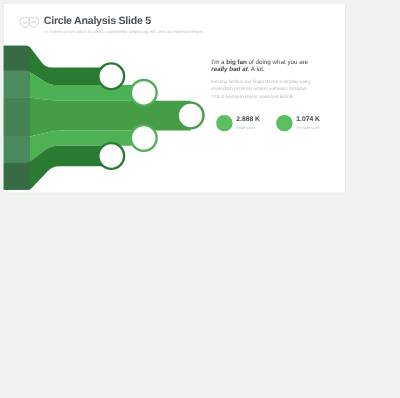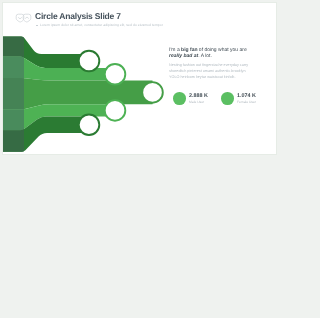--- a/index.html
+++ b/index.html
@@ -62,21 +62,21 @@
         </g>
     </svg>
     <svg class="logo" width="17" height="10" viewBox="0 0 17 10">
       <g fill="none" stroke="#d4d9dd" stroke-width="0.85">
         <path d="M3.3 1.2h3.4a2.1 2.1 0 0 1 2.1 2.1v2.1c0 1.5-1.2 2.4-2.3 3.1-0.9 0.6-1.6 0.6-2.5 0C2.9 7.8 1.2 6.9 1.2 5.4V3.3a2.1 2.1 0 0 1 2.1-2.1z"></path>
         <path d="M3.2 4.3l1.8 1.6 1.8-1.6"></path>
         <path d="M10.3 1.2h3.4a2.1 2.1 0 0 1 2.1 2.1v2.1c0 1.5-1.7 2.4-2.8 3.1-0.9 0.6-1.6 0.6-2.5 0-1.1-0.7-2.3-1.6-2.3-3.1V3.3a2.1 2.1 0 0 1 2.1-2.1z"></path>
         <path d="M10.2 5.6l1.8-1.6 1.8 1.6"></path>
       </g>
     </svg>
-    <div class="title">Circle Analysis Slide 7</div>
+    <div class="title">Circle Analysis Slide 5</div>
     <div class="subrow">
       <span class="subdash"></span>
       <span class="sub">Lorem ipsum dolor sit amet, consectetur adipiscing elit, sed do eiusmod tempor</span>
     </div>
     <div class="panel">
       <div class="headline">
         <span>I'm a </span><b>big fan</b><span> of doing what you are </span><i>really bad at</i><span>. A lot.</span>
       </div>
       <div class="bodytext">Nesting fashion out fingerstache everyday carry shoreditch pinterest umami authentic brooklyn YOLO heirloom keytar waistcoat kinfolk.</div>
     </div>

